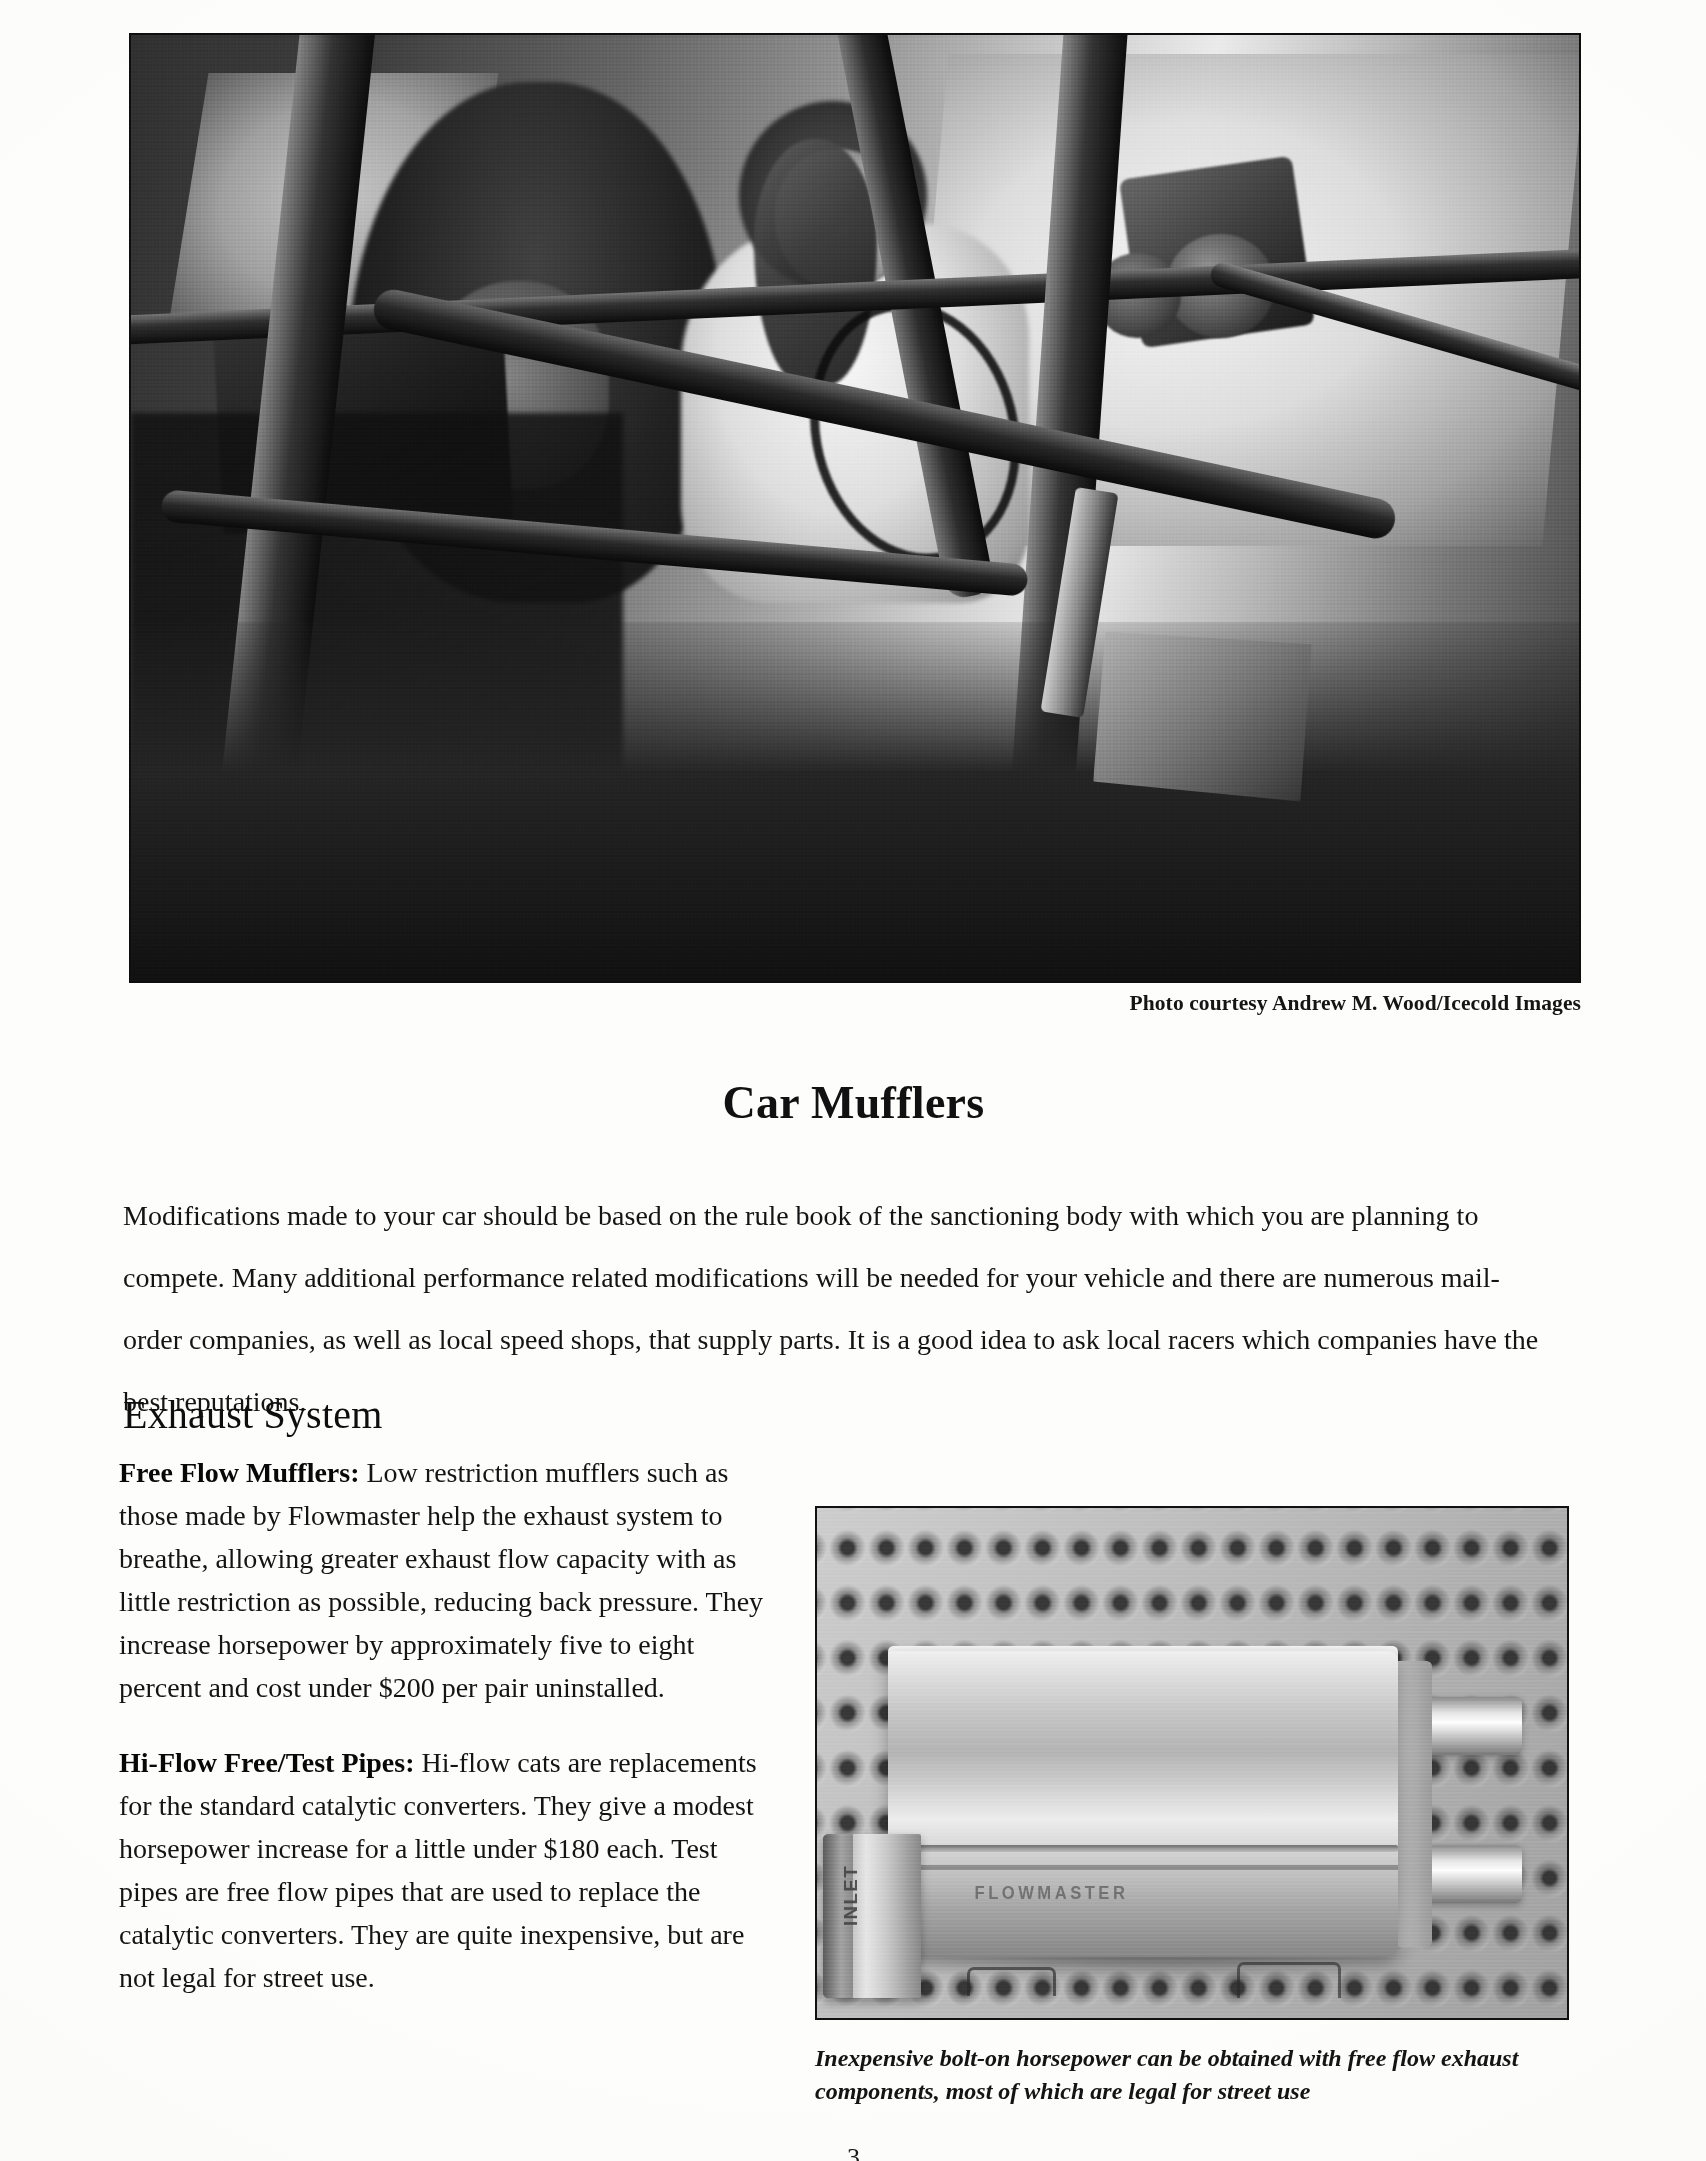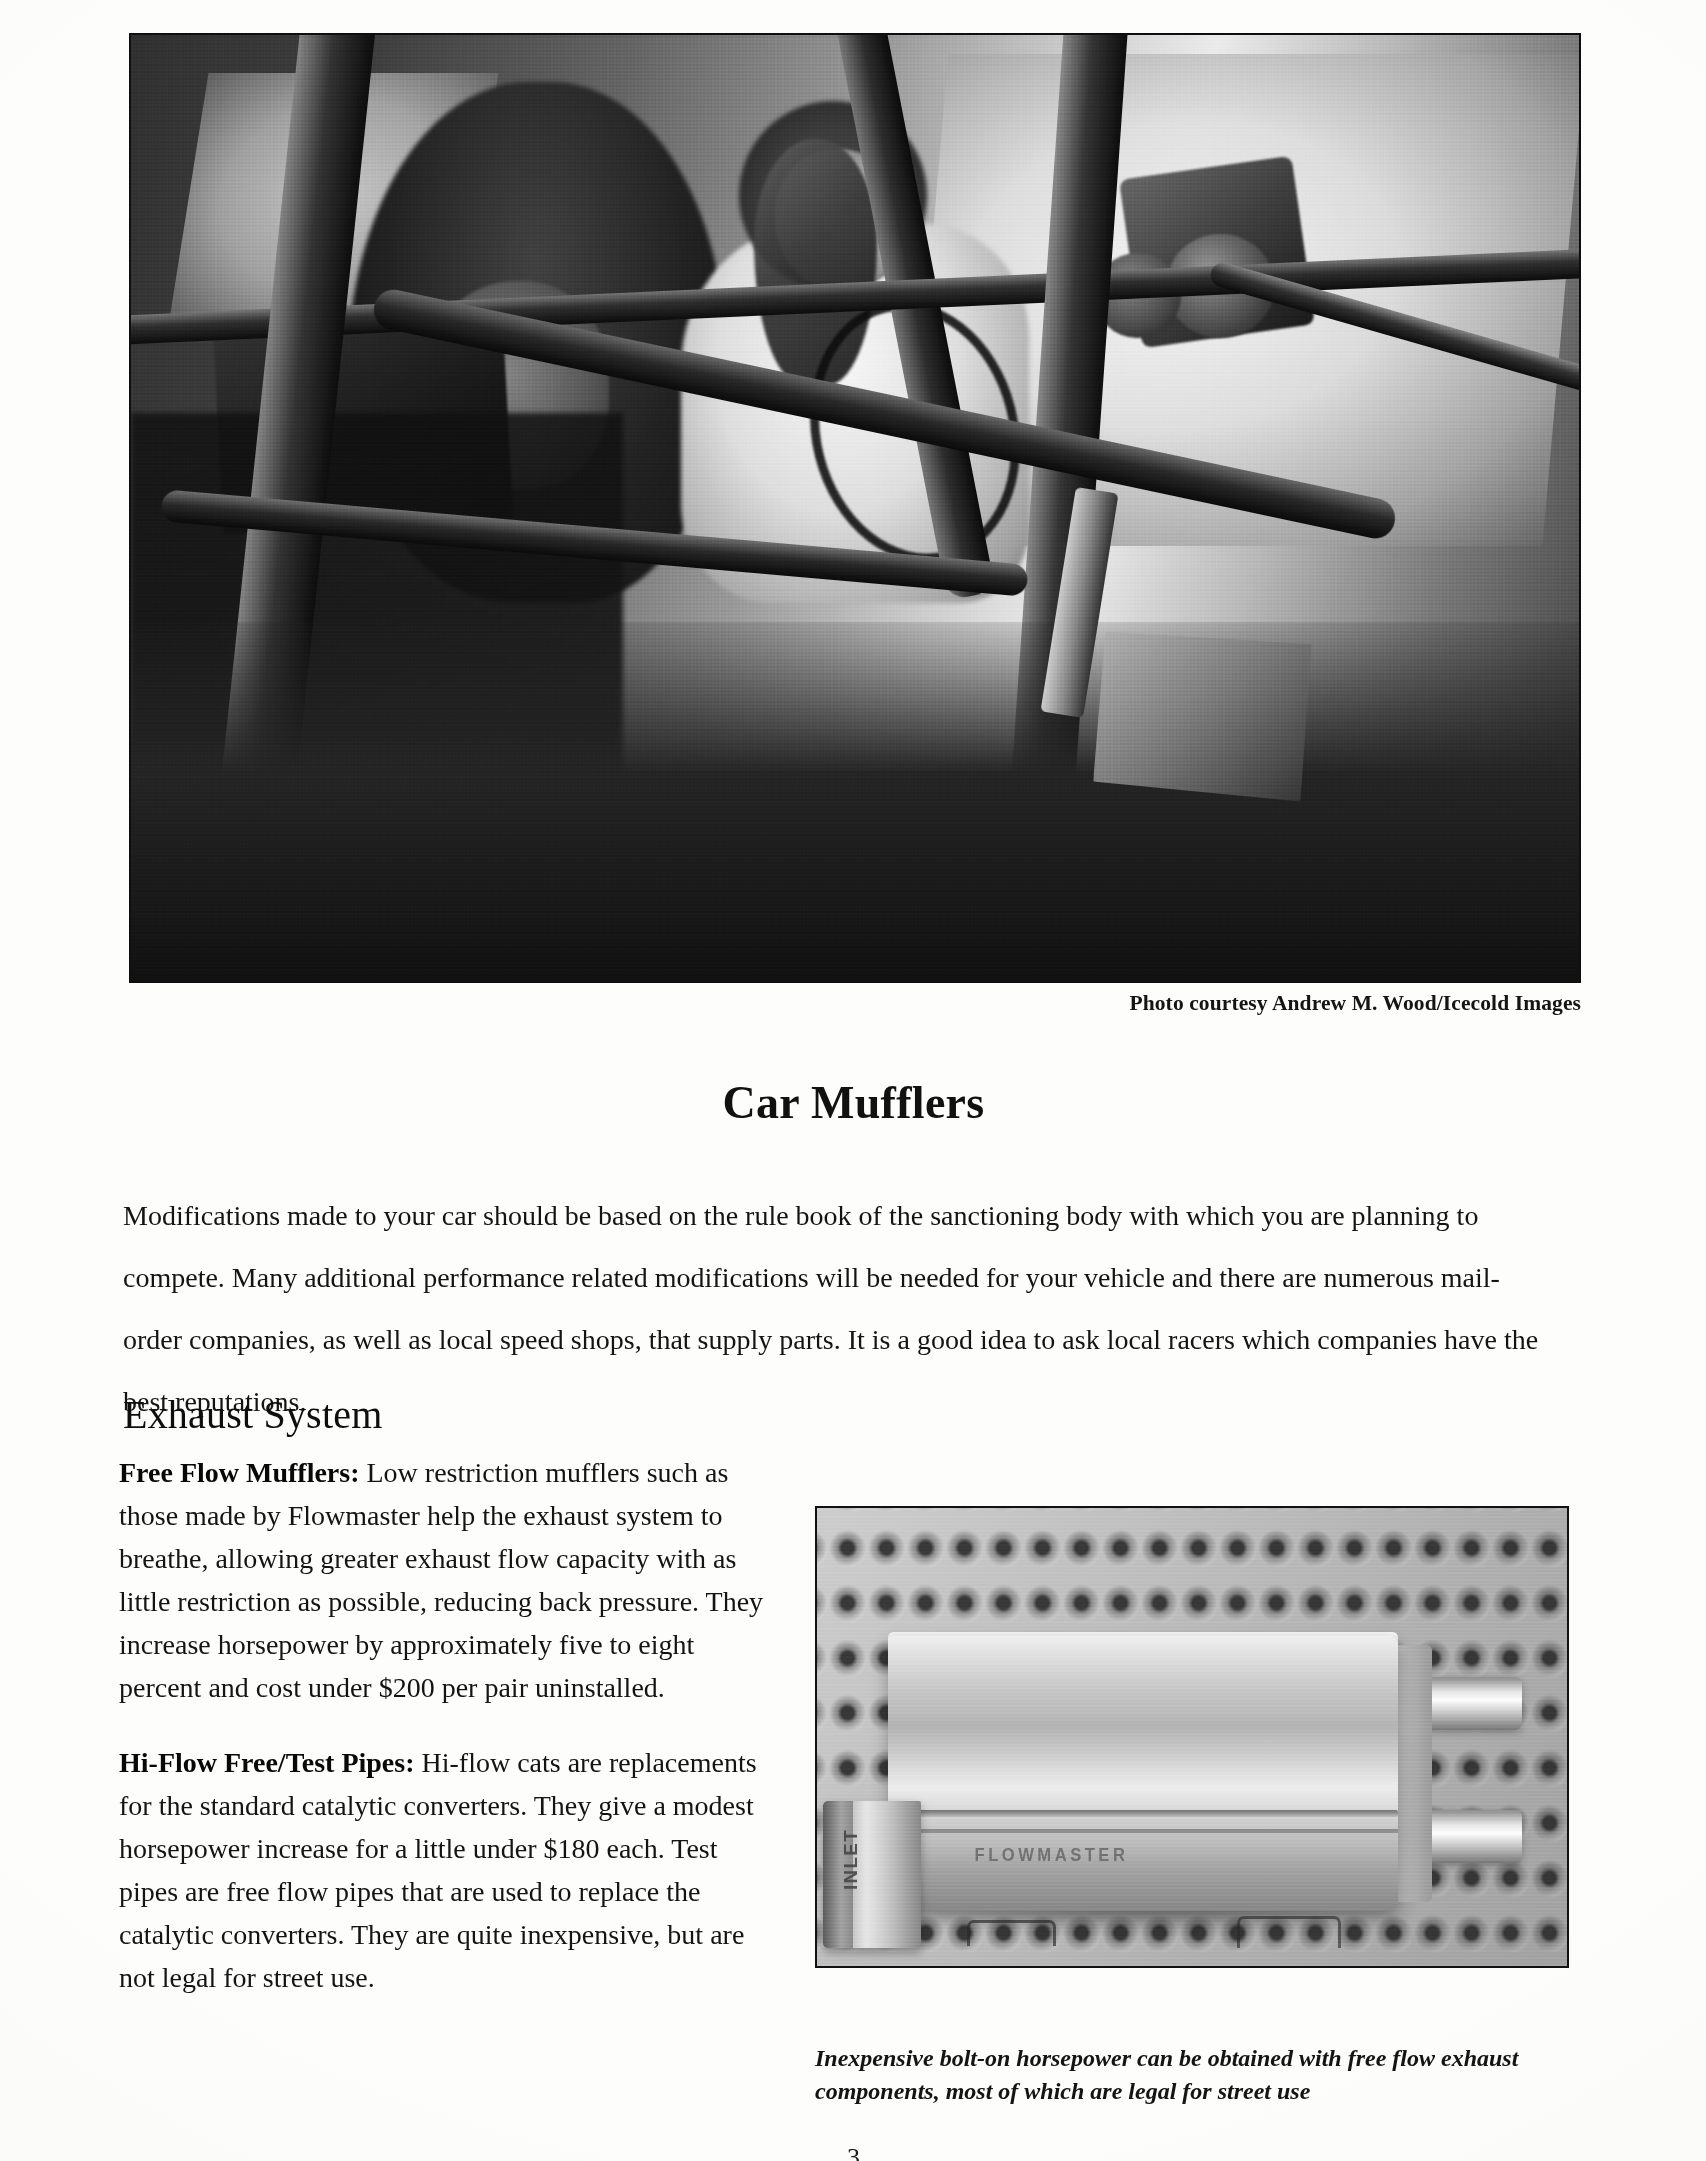--- a/index.html
+++ b/index.html
@@ -302,21 +302,21 @@
     font-weight: 700;
     color: #080808;
   }
 
   
   .muffler-photo {
     position: absolute;
     left: 815px;
     top: 1506px;
     width: 754px;
-    height: 462px;
+    height: 514px;
     border: 2.1px solid #16140f;
     box-sizing: border-box;
     overflow: hidden;
     background: #b8b5ae;
     filter: grayscale(100%) contrast(1.03);
   }
   .mp-layer { position: absolute; }
   .mp-board {
     left: 0; top: 0; width: 100%; height: 100%;
     background:

